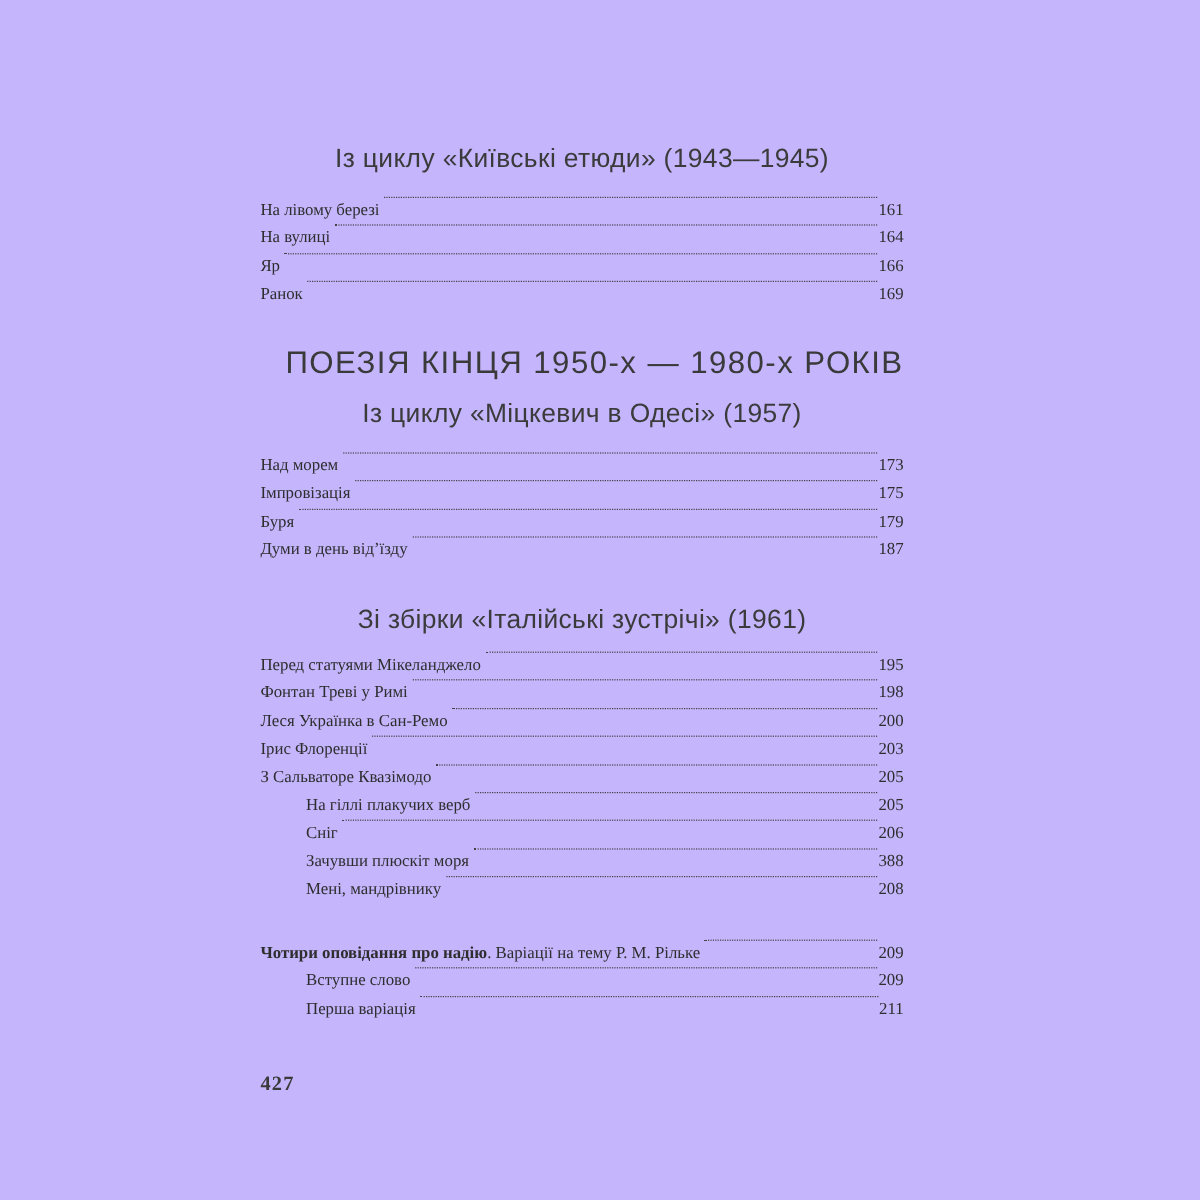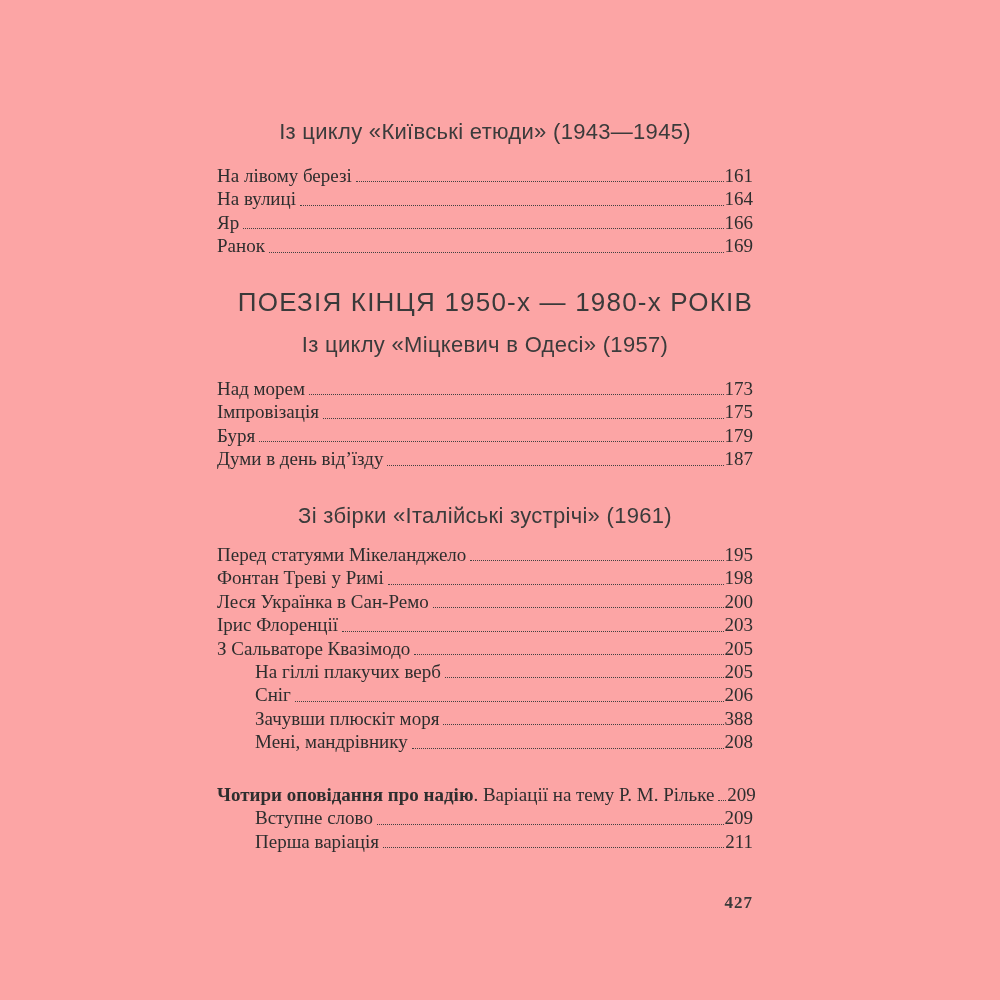--- a/index.html
+++ b/index.html
@@ -1,20 +1,20 @@
 <!DOCTYPE html>
 <html><head>
 <meta charset="utf-8">
 <style>
   html, body { margin: 0; padding: 0; background: #ffffff; }
   .page {
     position: relative;
     width: 1000px;
     height: 1000px;
-    background: #fca5a5;
+    background: #c4b5fd;
     font-family: "Liberation Serif", serif;
     color: #2e2e2e;
     overflow: hidden;
   }
   .col {
     position: absolute;
     left: 217px;
     width: 536px;
   }
   .h-part {
@@ -32,42 +32,42 @@
     font-size: 22px;
     line-height: 27px;
     font-weight: normal;
     letter-spacing: 0.3px;
     color: #3b3b3b;
     text-align: center;
     white-space: nowrap;
   }
   .row {
     display: flex;
-    align-items: flex-end;
+    align-items: flex-start;
     height: 23.4px;
-    font-size: 19px;
+    font-size: 14px;
     line-height: 23.4px;
     color: #2e2e2e;
   }
   .row .t  { white-space: nowrap; }
   .row .pg { white-space: nowrap; }
   .row .dots {
     flex: 1 1 auto;
     min-width: 8px;
     border-bottom: 1.6px dotted #414141;
     margin: 0 1px 5px 4px;
   }
   .row.indent { padding-left: 38px; }
   .row .t b { font-weight: bold; }
   .folio {
     position: absolute;
     top: 893px;
     left: 217px;
     width: 536px;
-    text-align: right;
+    text-align: left;
     font-size: 17px;
     font-weight: bold;
     letter-spacing: 1px;
     color: #3a3a3a;
   }
 </style>
 </head>
 <body>
 
 <div class="page">

